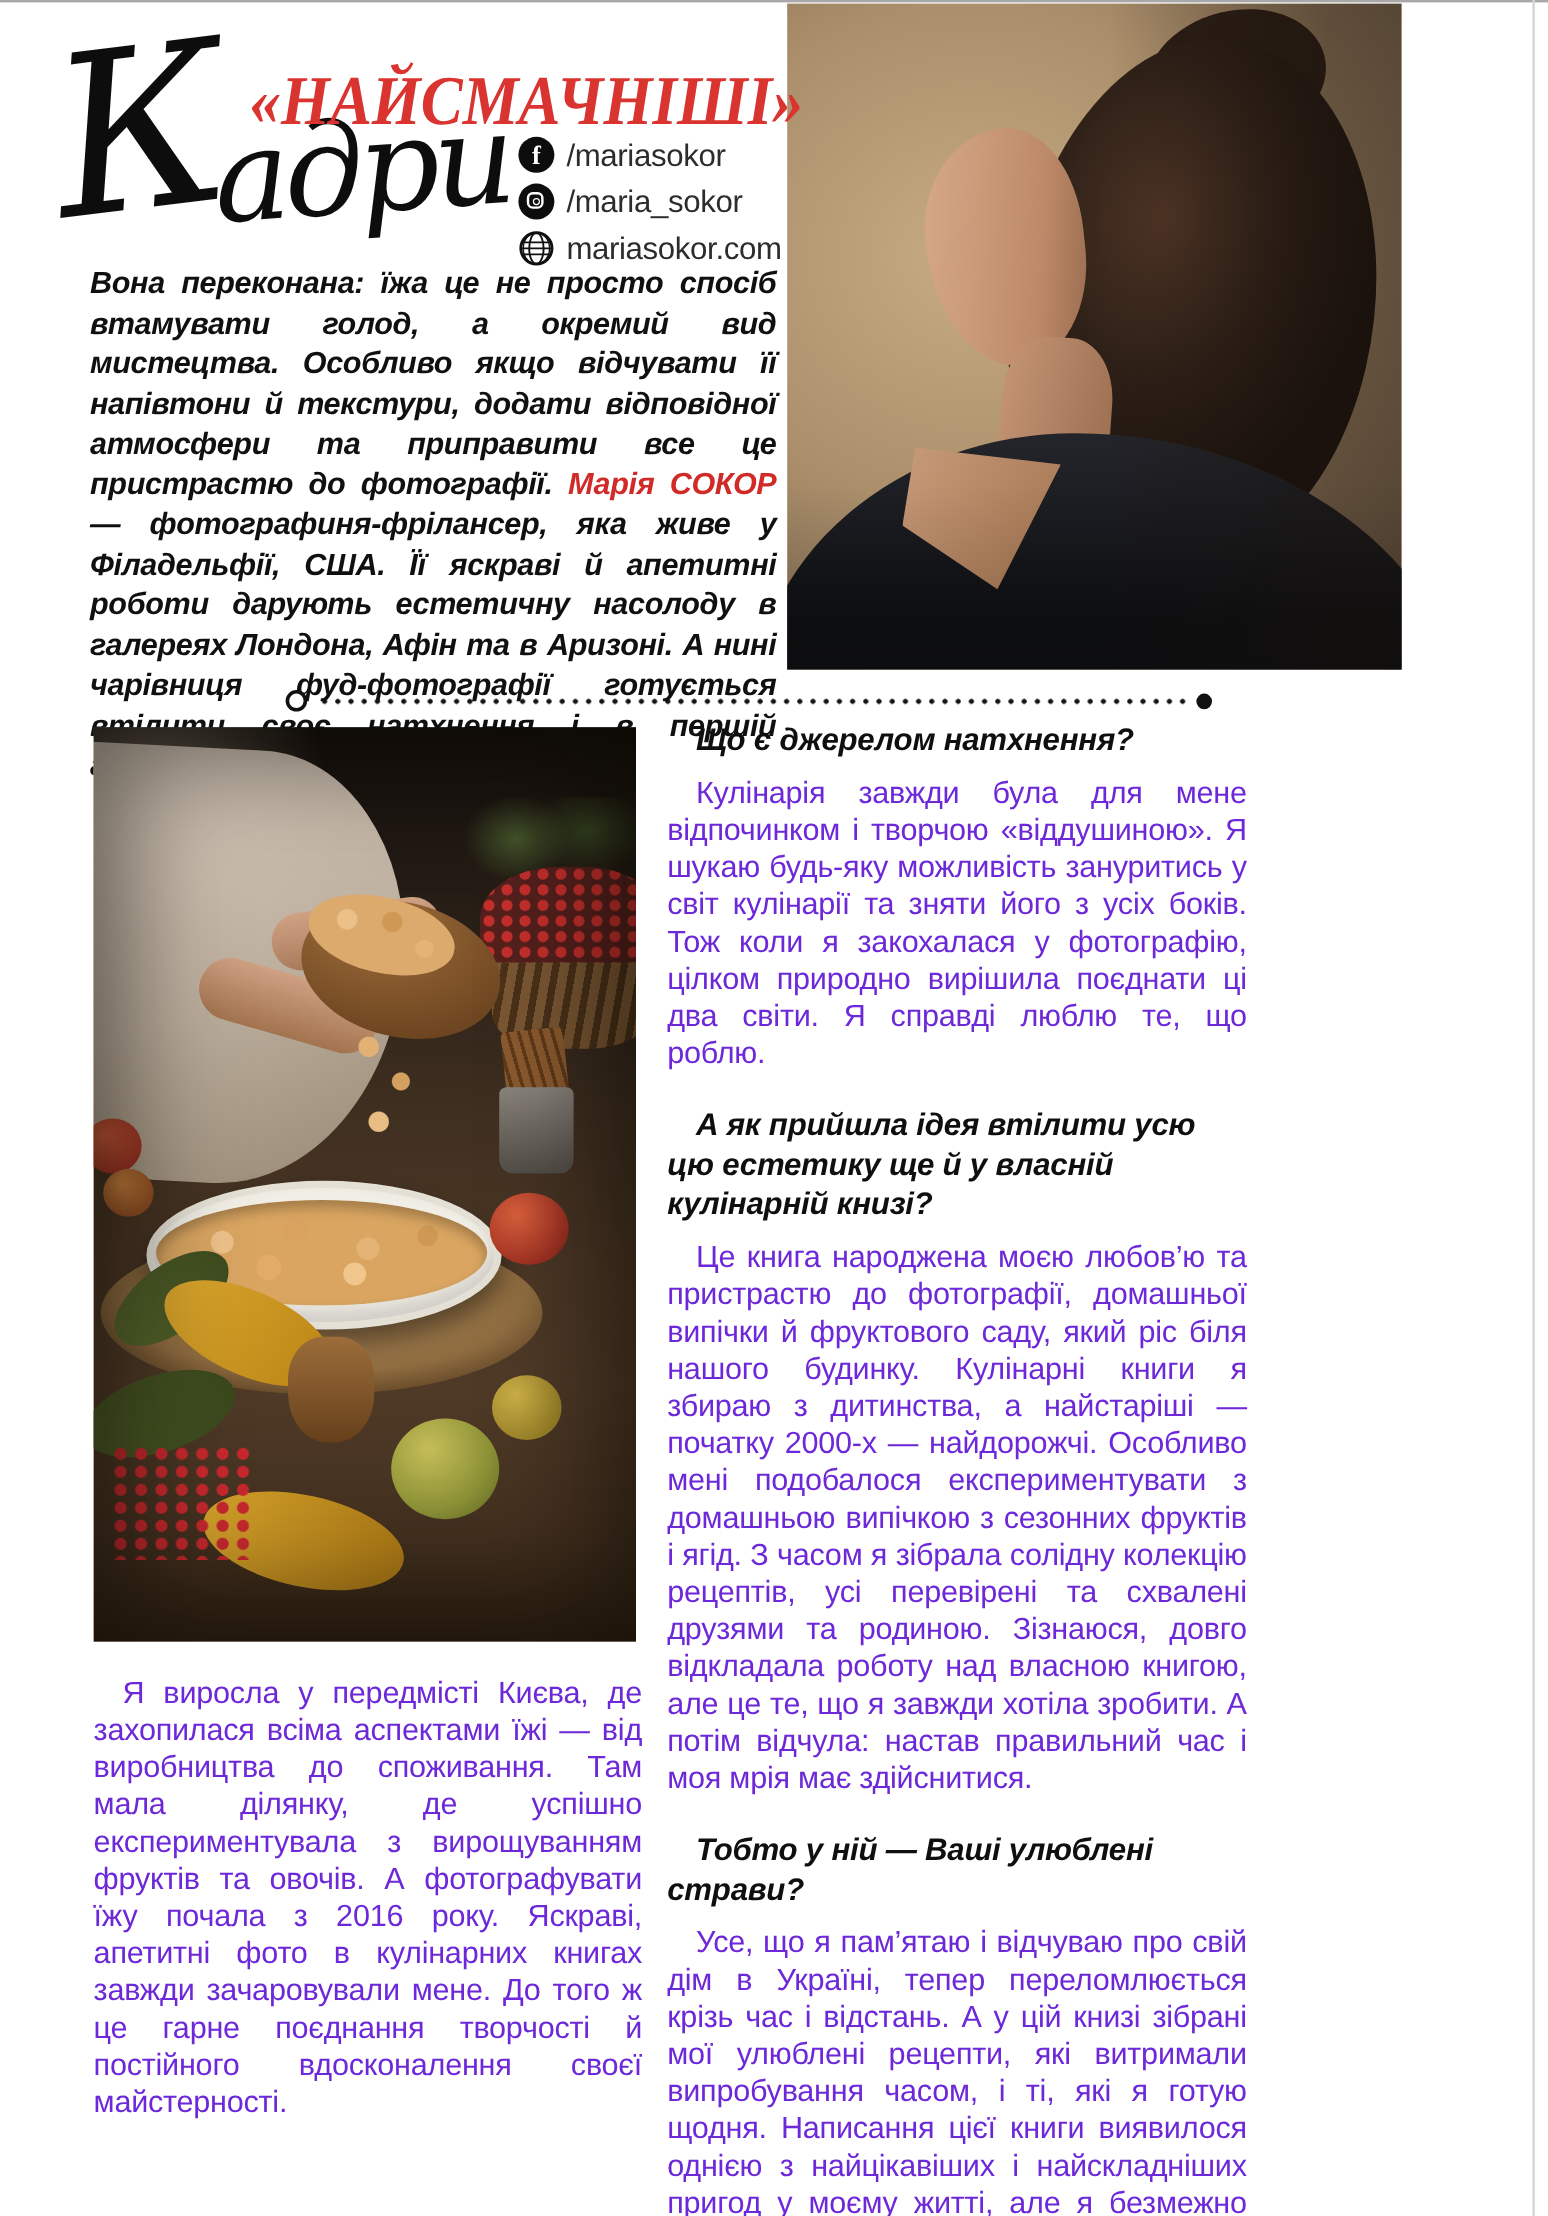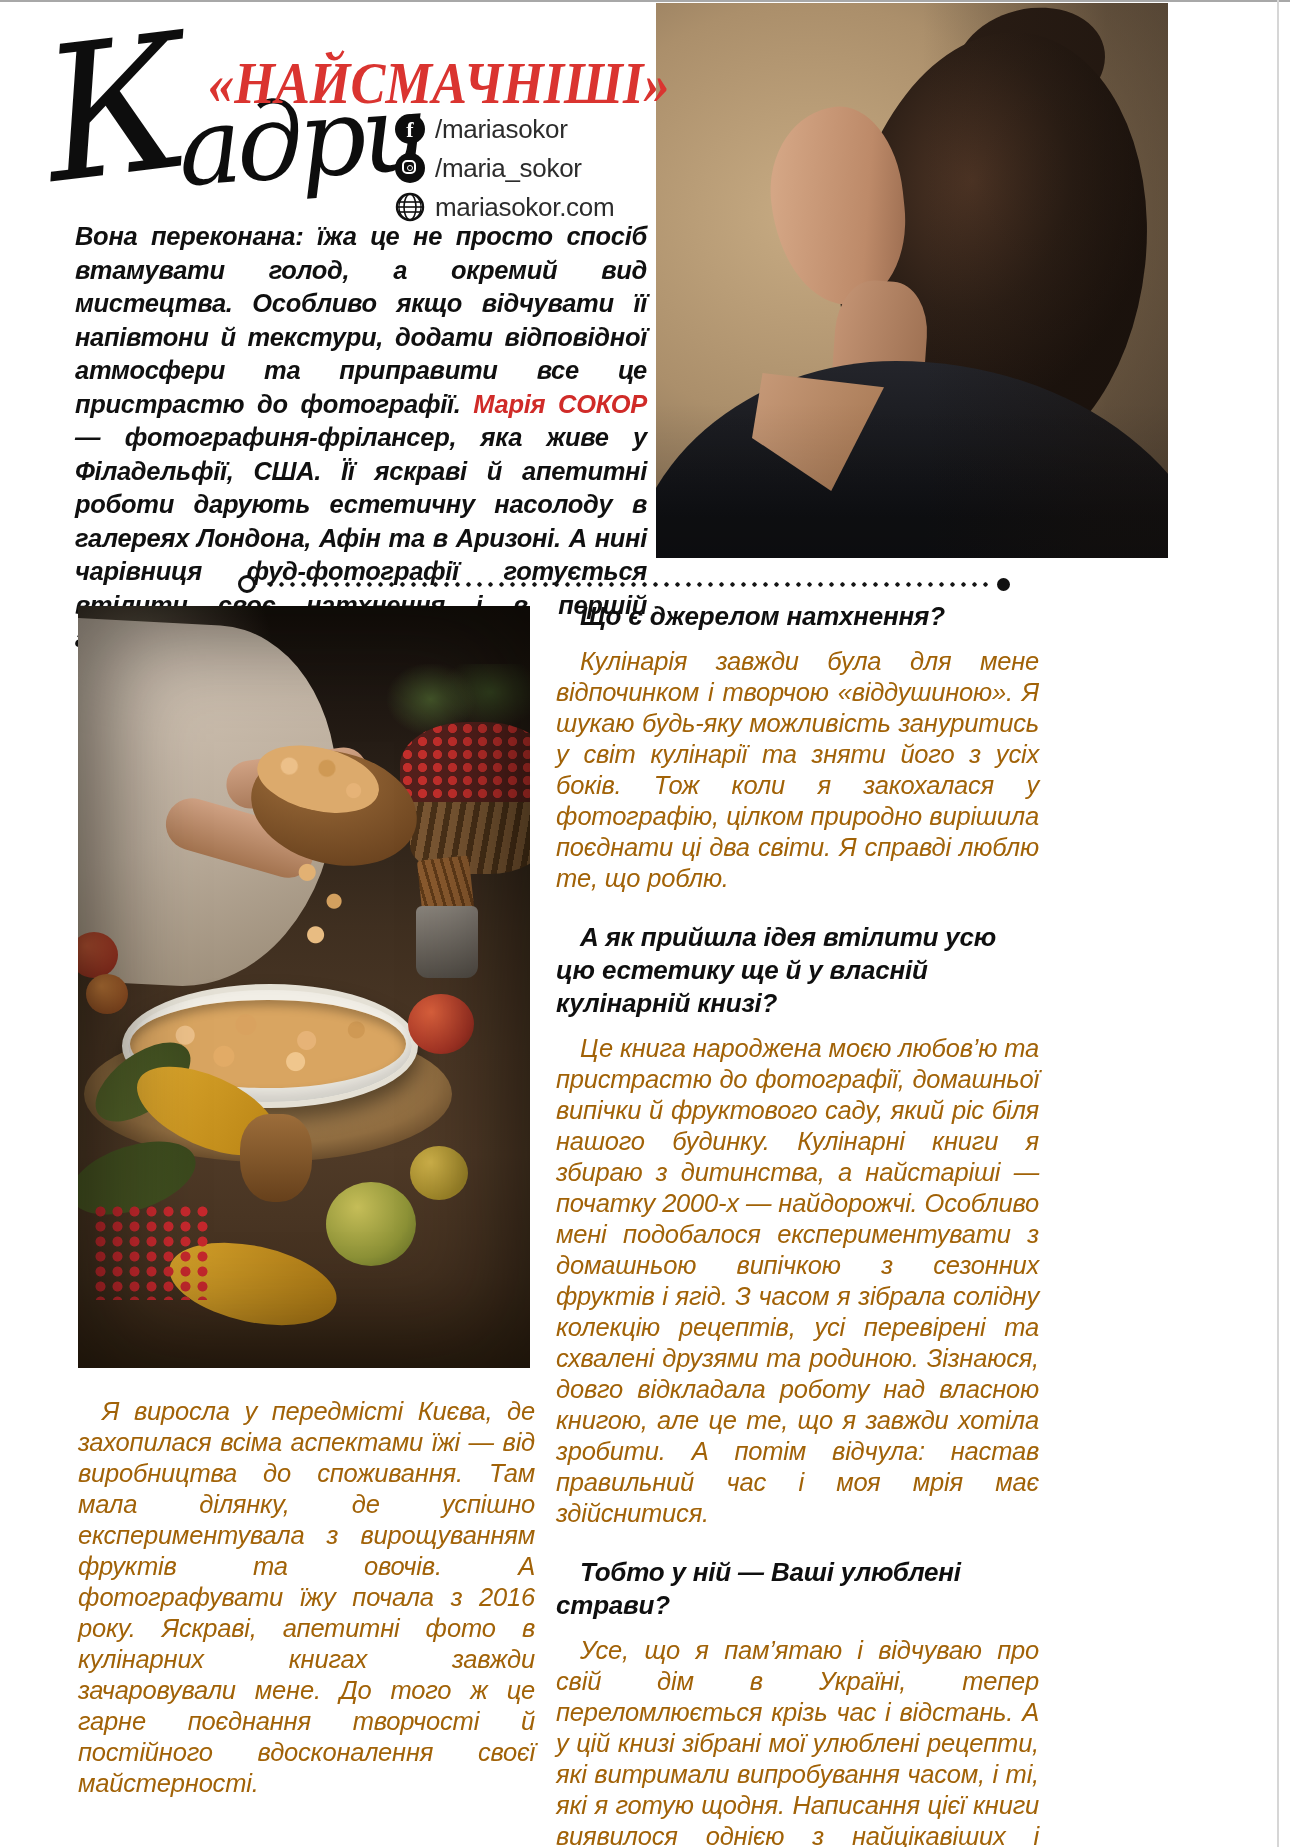--- a/index.html
+++ b/index.html
@@ -18,21 +18,21 @@
     font-family:"DejaVu Serif",serif;font-style:italic;color:#0d0d0d;z-index:1;white-space:nowrap;
   }
   .logo-cap{font-size:186px;line-height:1;letter-spacing:-6px;}
   .logo-rest{display:inline-block;font-size:106px;letter-spacing:-5px;margin-left:-10px;transform:translateY(26px) rotate(3deg);}
   .headline{
     position:absolute;left:208px;top:50px;z-index:2;
     font-family:"Liberation Serif","DejaVu Serif",serif;font-style:italic;font-weight:bold;
     font-size:54px;color:#da3430;letter-spacing:0px;transform:scale(0.97,1.08);transform-origin:left top;
     white-space:nowrap;
   }
-  .social{position:absolute;left:395px;top:112px;z-index:2;}
+  .social{position:absolute;left:432px;top:112px;z-index:2;}
   .social-row{display:flex;align-items:center;height:34px;margin-bottom:5px;}
   .social-ico{width:30px;height:30px;border-radius:50%;background:#0d0d0d;position:relative;flex:0 0 30px;}
   .social-ico.fb::after{
     content:"f";position:absolute;left:0;top:1px;width:100%;height:100%;
     font-family:"Liberation Serif",serif;font-weight:bold;font-size:22px;color:#fff;
     text-align:center;line-height:30px;
   }
   .ig-frame{position:absolute;left:7px;top:7px;width:14px;height:14px;border:2px solid #fff;border-radius:5px;box-sizing:border-box;}
   .ig-lens{position:absolute;left:12px;top:12px;width:6px;height:6px;border:1.6px solid #fff;border-radius:50%;box-sizing:border-box;}
   .globe{width:30px;height:30px;flex:0 0 30px;}
@@ -149,21 +149,21 @@
     background:linear-gradient(100deg,#5a6b2d,#3c4a1e);}
   .f-berries2{left:14px;top:598px;width:116px;height:96px;
     background-image:radial-gradient(circle,#c5282d 0 4.6px,rgba(0,0,0,0) 5.4px);background-size:17px 15px;}
   .f-vignette{left:0;top:0;width:100%;height:100%;
     box-shadow:inset 0 0 90px 28px rgba(8,5,2,0.55);}
 
   
   .q{font-size:26px;line-height:33px;font-weight:bold;font-style:italic;color:#0f0f0f;
      text-indent:24px;margin:0 0 13px 0;letter-spacing:-0.2px;}
   .a{font-size:25.5px;line-height:31px;margin:0 0 27px 0;text-align:justify;text-indent:24px;
-     color:#a16207;letter-spacing:-0.2px;font-style:italic;}
+     color:#6d28d9;letter-spacing:-0.2px;}
   .col-right{position:absolute;left:556px;top:600px;width:483px;}
   .col-left-qa{position:absolute;left:78px;top:1396px;width:457px;}
 
   
   .footer{position:absolute;left:60px;top:1868px;display:flex;align-items:center;
     font-family:"Liberation Serif","DejaVu Serif",serif;font-style:italic;font-weight:normal;color:#161616;}
   .footer .num{font-size:32px;}
   .footer .bar{width:2px;height:34px;background:#3a3a3a;margin:0 12px;}
   .footer .mag{font-size:32px;letter-spacing:-0.5px;margin-top:28px;}
 </style>

